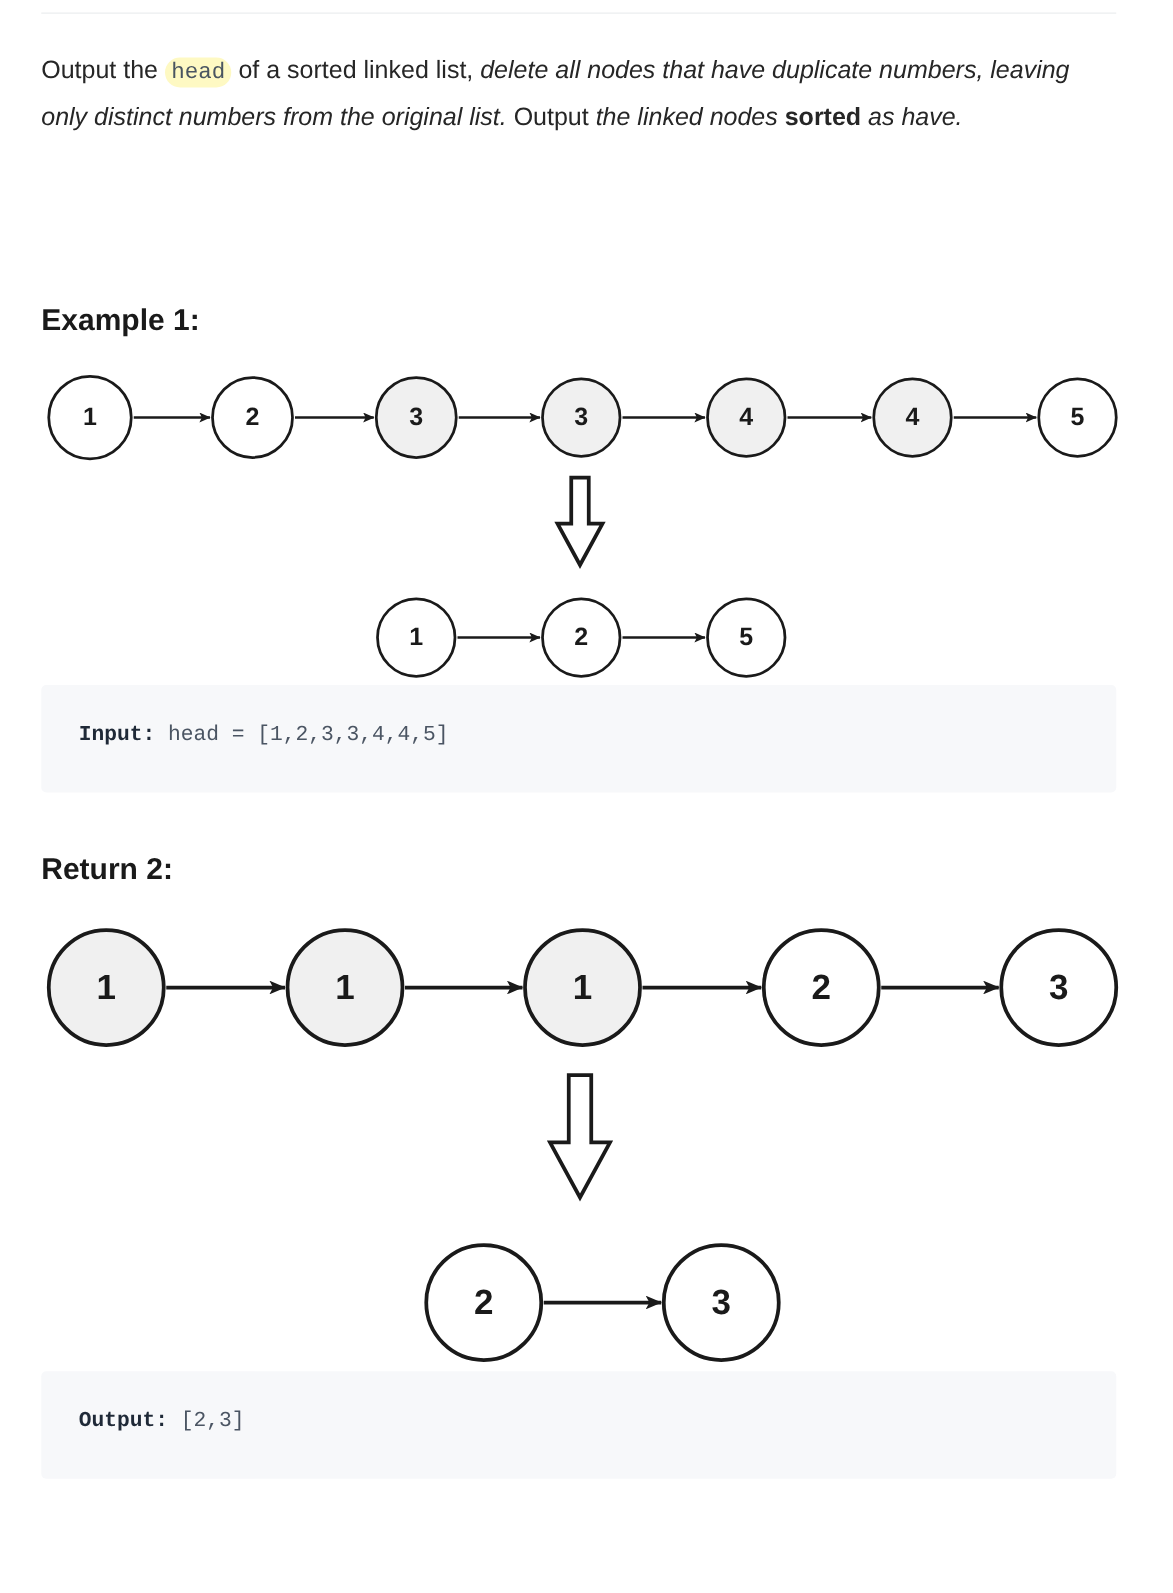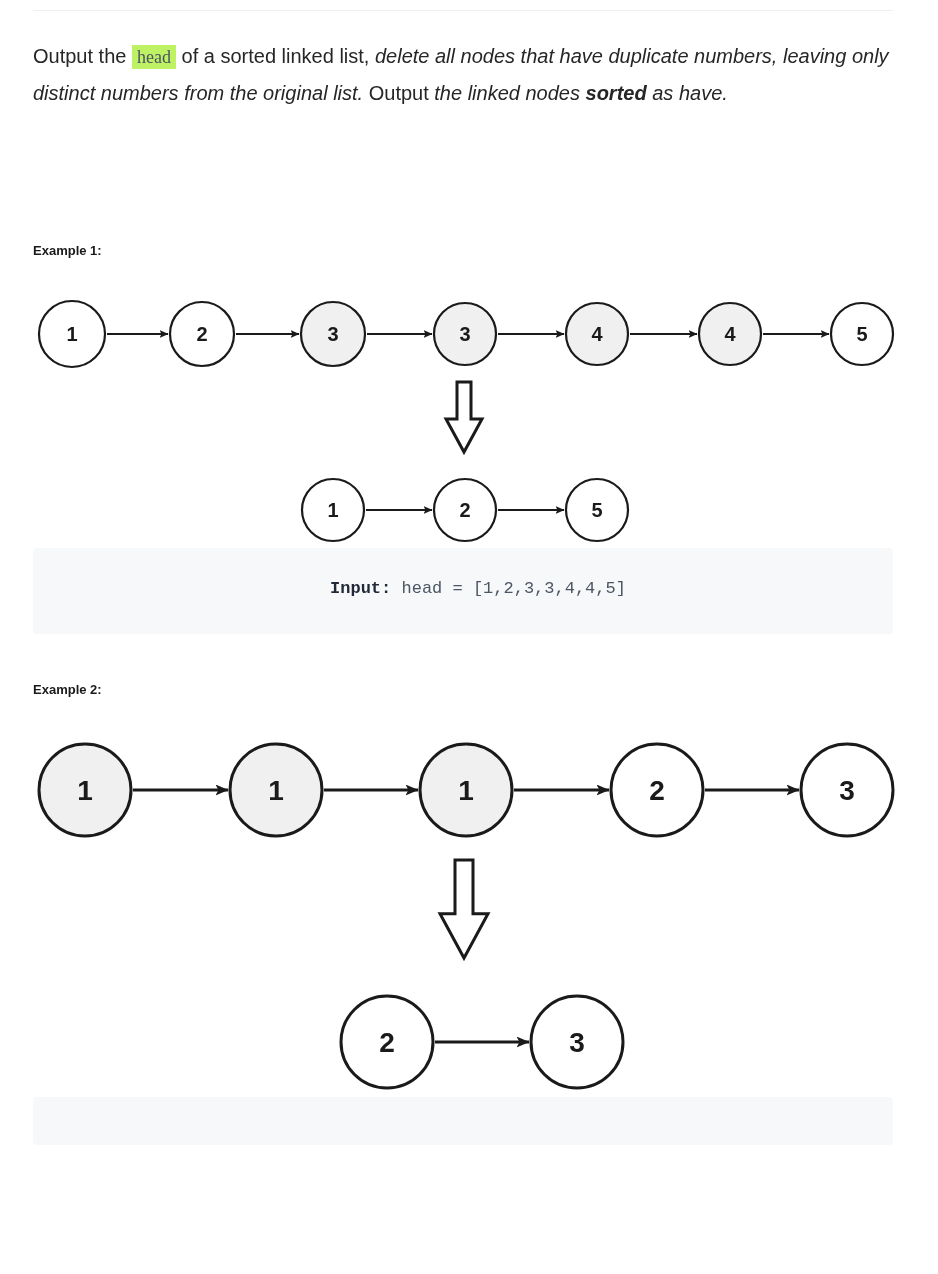--- a/index.html
+++ b/index.html
@@ -32,33 +32,33 @@
     position: absolute;
     left: 33px;
     top: 38px;
     width: 862px;
     font-size: 20px;
     line-height: 36px;
     color: #262626;
     font-weight: 400;
   }
   .desc .ital { font-style: italic; }
-  .desc .bolditalic { font-style: italic; font-weight: 700; }
+  .desc .bolditalic { font-weight: 700; }
   .code-chip {
-    font-family: Liberation Serif, serif;
+    font-family: Liberation Mono, monospace;
     font-size: 18px;
-    background: #bef264;
+    background: #fef9c3;
     color: #4a5561;
     padding: 2px 5px;
-    border-radius: 0;
+    border-radius: 12px;
   }
   .example-heading {
     position: absolute;
     left: 33px;
-    font-size: 13px;
+    font-size: 24px;
     font-weight: 700;
     color: #1a1a1a;
   }
   .ex1-heading { top: 243px; }
   .ex2-heading { top: 682px; }
 
   .diagram {
     position: absolute;
     left: 0;
     top: 0;
@@ -76,35 +76,35 @@
     padding: 22px 0 26px 30px;
     font-family: "Liberation Mono", monospace;
     font-size: 17px;
     line-height: 38px;
     color: #3d4b5c;
   }
   .codeblock-1 { top: 548px; }
   .codeblock-2 { top: 1097px; }
   .codeblock .lbl { font-weight: 700; color: #1f2937; }
   .codeblock .val { color: #4b5563; }
-  .cb-line { white-space: pre; text-align: center; }
+  .cb-line { white-space: pre; }
 </style>
 </head>
 <body>
 
 <div class="page">
 
   <div class="top-divider"></div>
 
   <div class="desc">
     <span>Output the </span><span class="code-chip">head</span><span> of a sorted linked list, </span><span class="ital">delete all nodes that have duplicate numbers, leaving only distinct numbers from the original list.</span><span> Output </span><span class="ital">the linked nodes </span><span class="bolditalic">sorted</span><span class="ital"> as have.</span>
   </div>
 
   <div class="example-heading ex1-heading">Example 1:</div>
-  <div class="example-heading ex2-heading">Example 2:</div>
+  <div class="example-heading ex2-heading">Return 2:</div>
 
   <svg class="diagram" viewBox="0 0 938 1274" width="938" height="1274">
     <defs>
       <marker id="arrowhead" markerWidth="9" markerHeight="8" refX="8.5" refY="4" orient="auto" markerUnits="userSpaceOnUse">
         <path d="M0,0 L9,4 L0,8 L2,4 Z" fill="#1a1a1a"></path>
       </marker>
       <marker id="arrowhead-thick" markerWidth="13" markerHeight="11" refX="12.5" refY="5.5" orient="auto" markerUnits="userSpaceOnUse">
         <path d="M0,0 L13,5.5 L0,11 L3,5.5 Z" fill="#1a1a1a"></path>
       </marker>
     </defs>
@@ -171,15 +171,16 @@
         <circle cx="577" cy="1042" r="46" fill="#ffffff" stroke="#1a1a1a" stroke-width="3"></circle>
         <text x="577" y="1042" text-anchor="middle" dominant-baseline="central" font-family="&quot;Liberation Sans&quot;, sans-serif" font-size="28" font-weight="700" fill="#1a1a1a">3</text>
       </g>
   </svg>
 
   <div class="codeblock codeblock-1">
     <div class="cb-line"><span class="lbl">Input:</span> <span class="val">head = [1,2,3,3,4,4,5]</span></div>
   </div>
 
   <div class="codeblock codeblock-2">
+    <div class="cb-line"><span class="lbl">Output:</span> <span class="val">[2,3]</span></div>
   </div>
 
 </div>
 
 </body></html>

